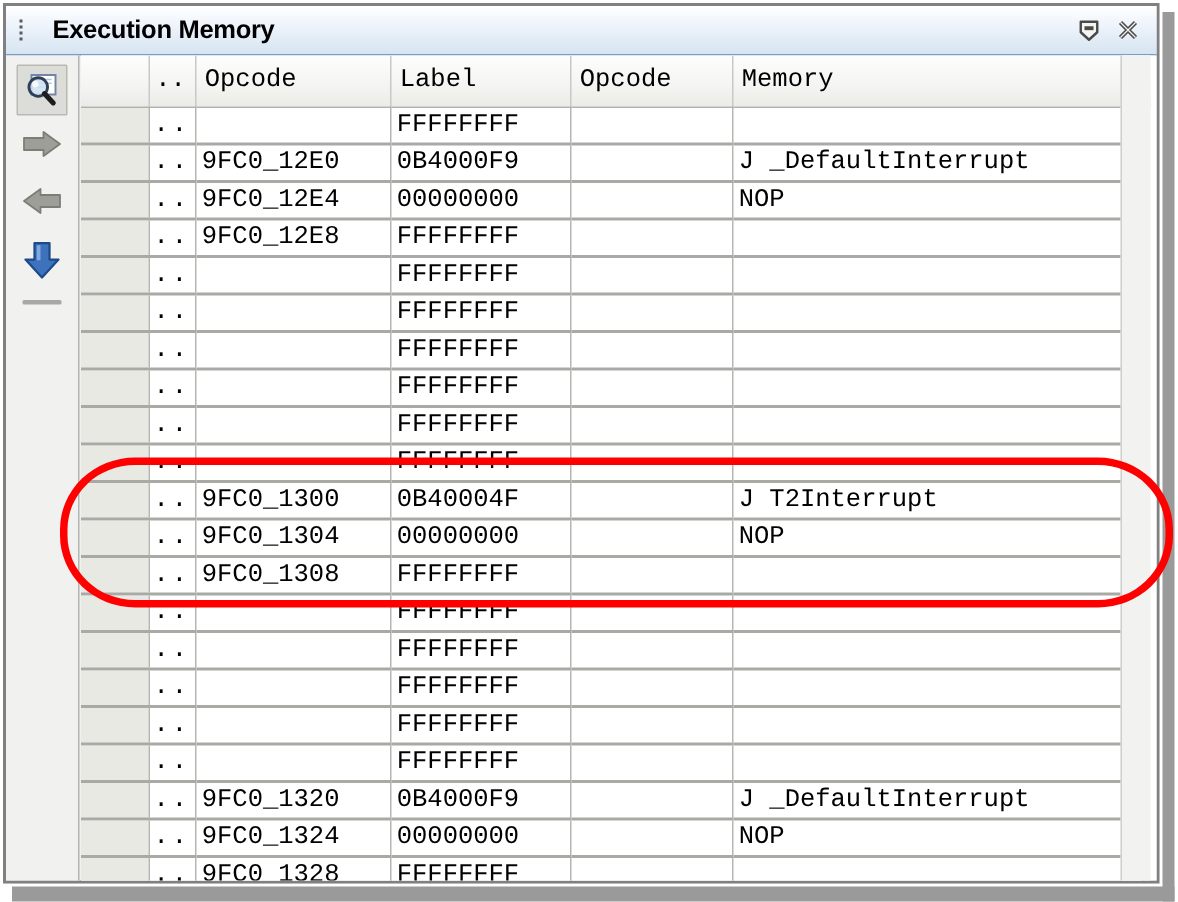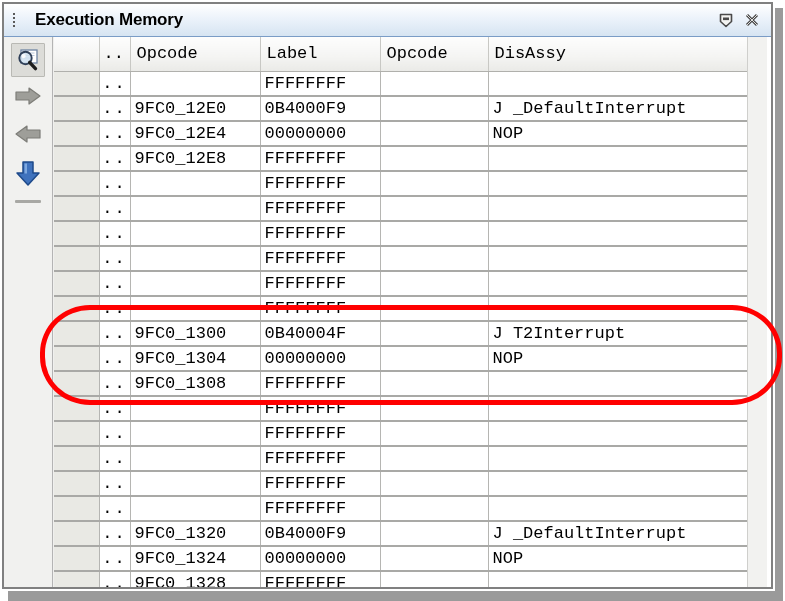--- a/index.html
+++ b/index.html
@@ -295,21 +295,21 @@
           <col class="col-label">
           <col class="col-dis">
       </colgroup>
       <thead>
         <tr>
           <th class="c-gutter"></th>
           <th class="c-dots">..</th>
           <th>Opcode</th>
           <th>Label</th>
           <th>Opcode</th>
-          <th>DisAssy</th>
+          <th>Memory</th>
         </tr>
       </thead>
       <tbody id="mem-tbody">
           <tr>
             <td class="c-gutter"></td>
             <td class="c-dots">..</td>
             <td></td>
             <td>FFFFFFFF</td>
             <td></td>
             <td></td>

